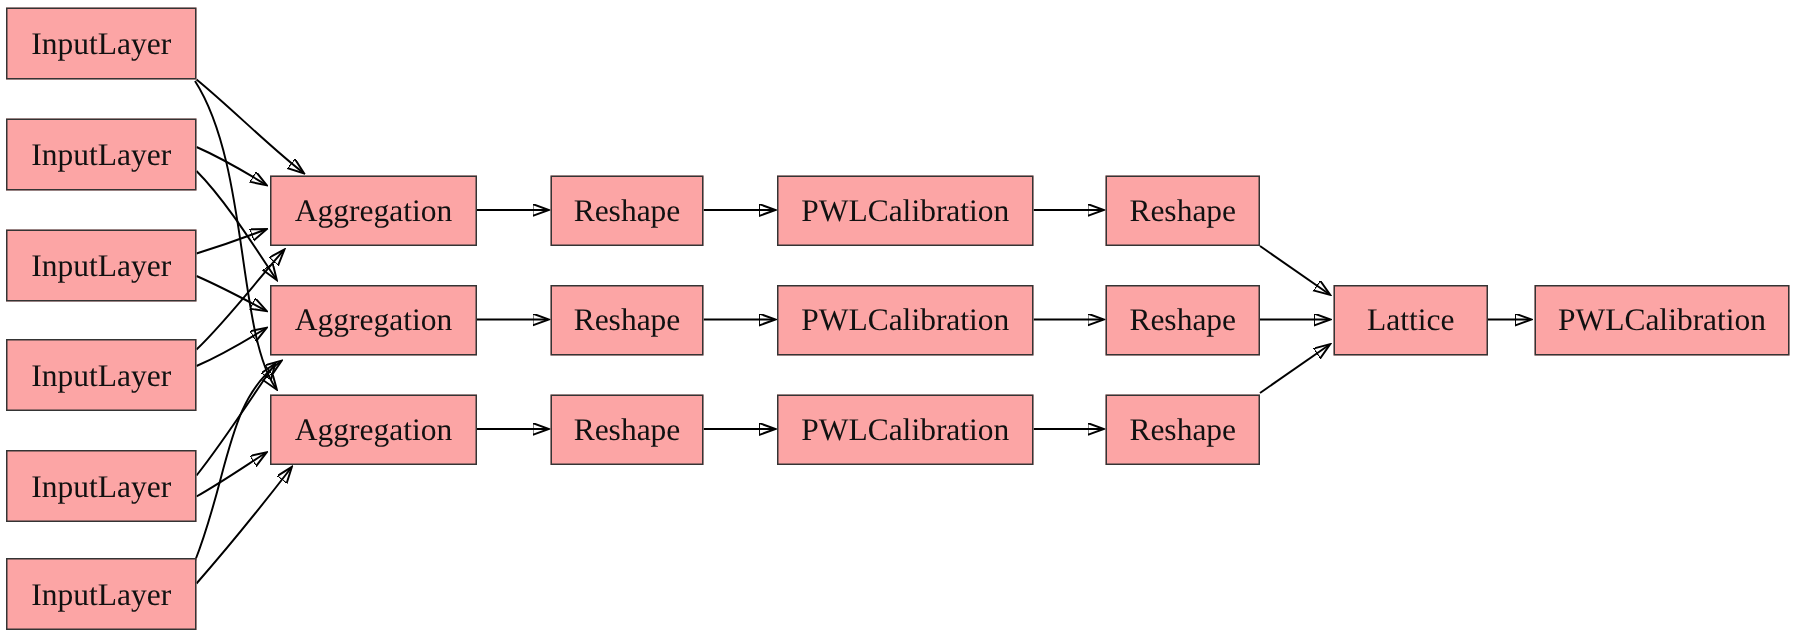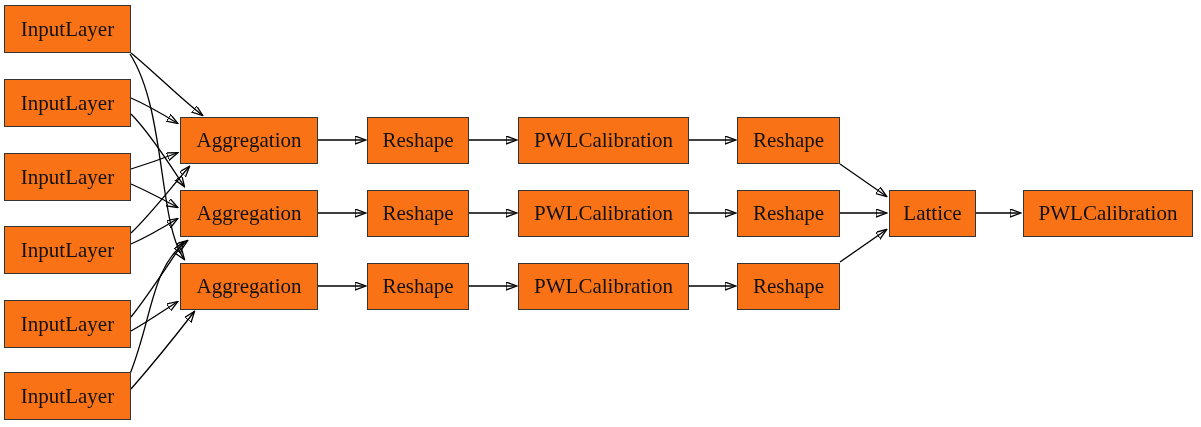--- a/index.html
+++ b/index.html
@@ -21,21 +21,21 @@
     top: 0;
   }
   .edges path, .edges line {
     stroke: #000000;
     stroke-width: 1.3;
     fill: none;
   }
   .node {
     position: absolute;
     box-sizing: border-box;
-    background: #f97316;
+    background: #fca5a5;
     border: 1.5px solid #343434;
     display: flex;
     align-items: center;
     justify-content: center;
     font-size: 21px;
     color: #111111;
     white-space: nowrap;
   }
 </style>
 </head>
@@ -98,17 +98,17 @@
   <div class="node" style="left:367px; top:263px; width:102px; height:47px">Reshape</div>
 
   <div class="node" style="left:518px; top:117px; width:171px; height:47px">PWLCalibration</div>
   <div class="node" style="left:518px; top:190px; width:171px; height:47px">PWLCalibration</div>
   <div class="node" style="left:518px; top:263px; width:171px; height:47px">PWLCalibration</div>
 
   <div class="node" style="left:737px; top:117px; width:103px; height:47px">Reshape</div>
   <div class="node" style="left:737px; top:190px; width:103px; height:47px">Reshape</div>
   <div class="node" style="left:737px; top:263px; width:103px; height:47px">Reshape</div>
 
-  <div class="node" style="left:889px; top:190px; width:87px; height:47px">Lattice</div>
+  <div class="node" style="left:889px; top:190px; width:103px; height:47px">Lattice</div>
 
   <div class="node" style="left:1023px; top:190px; width:170px; height:47px">PWLCalibration</div>
 
 </div>
 
 </body></html>

